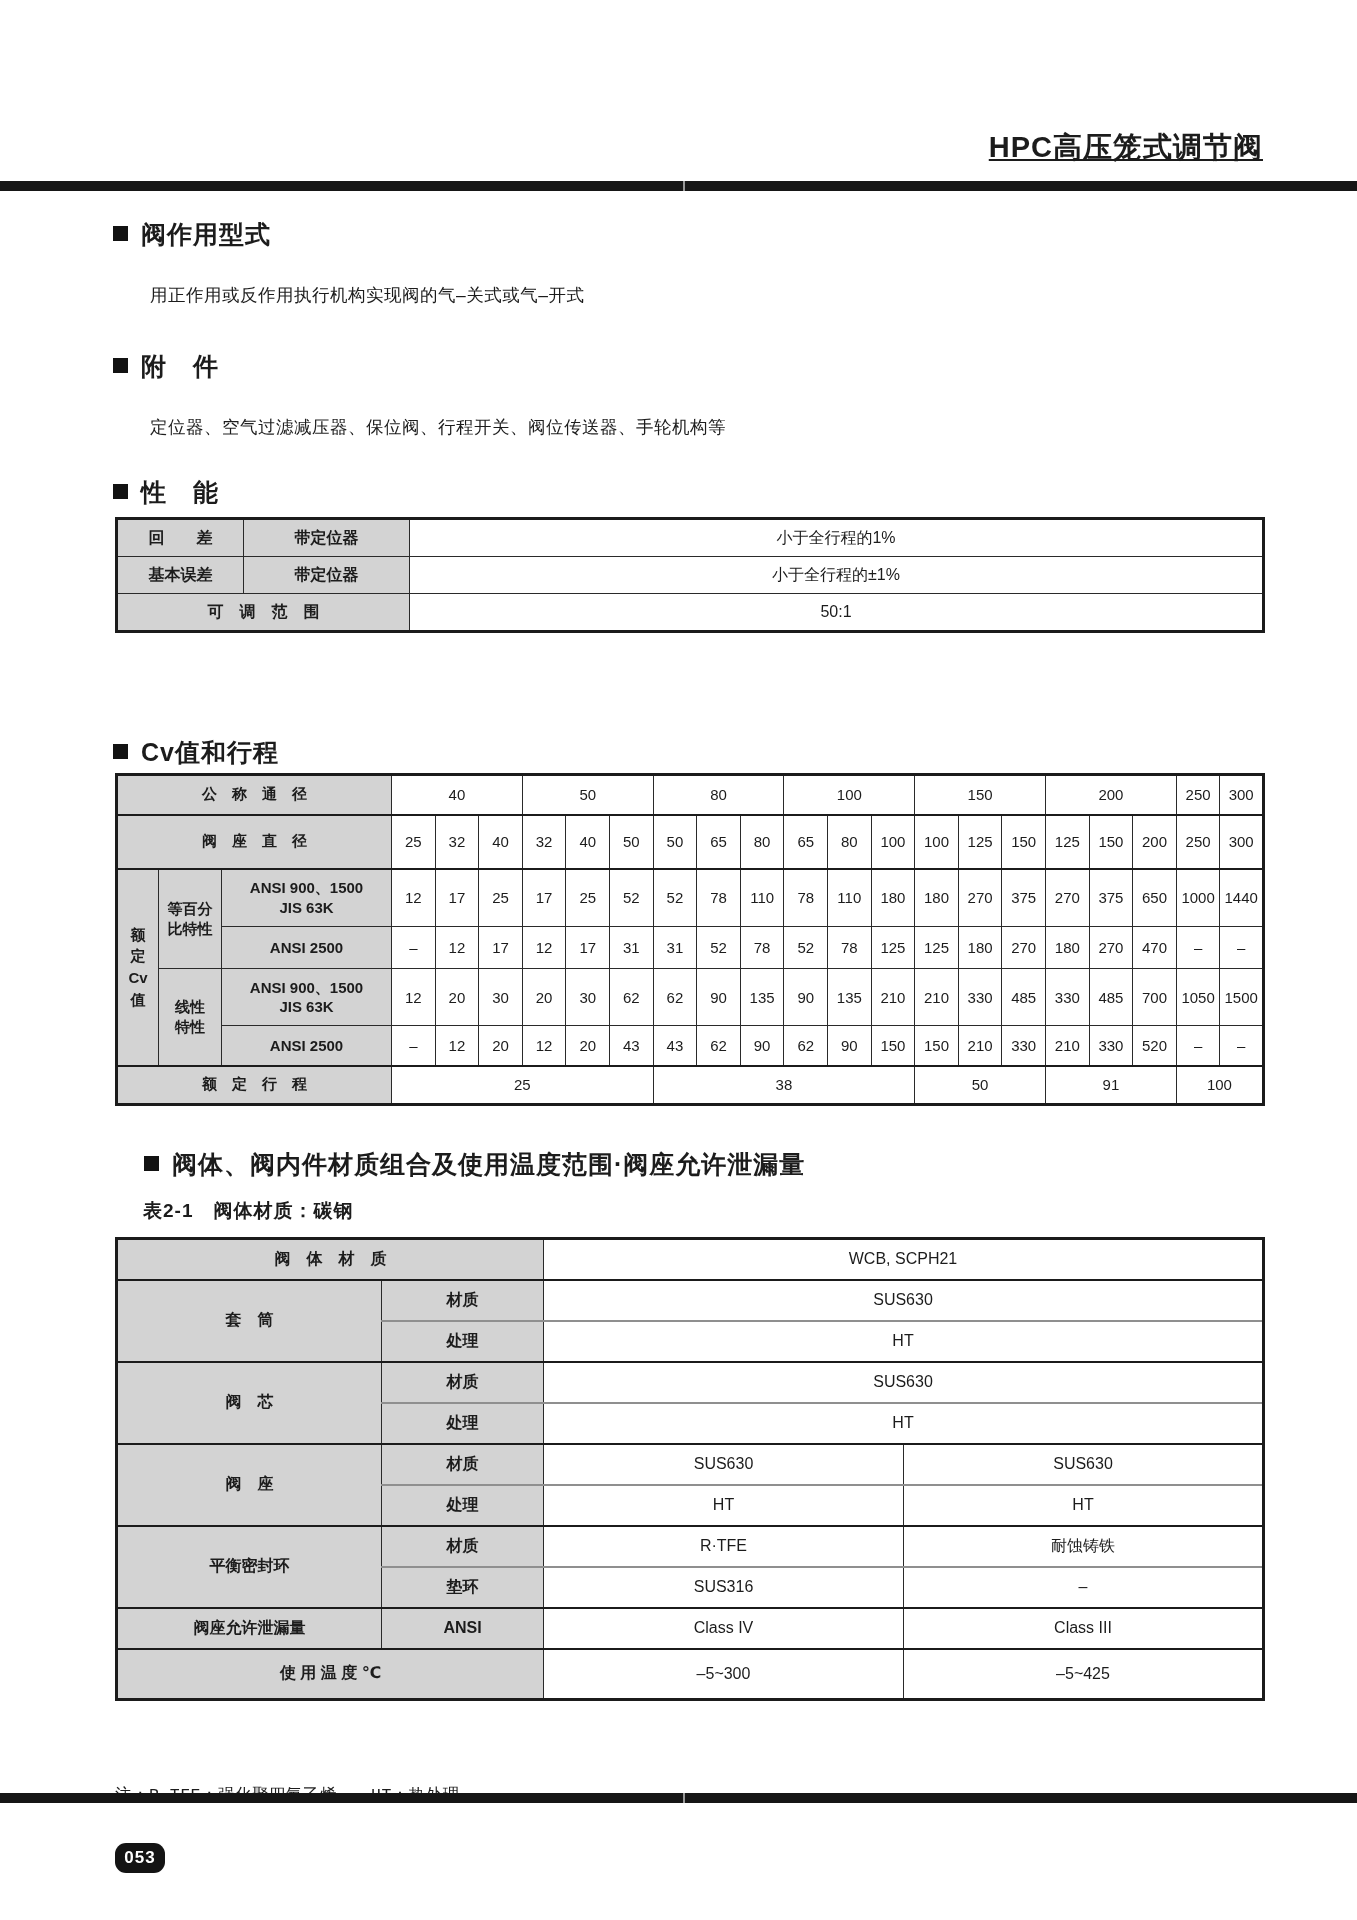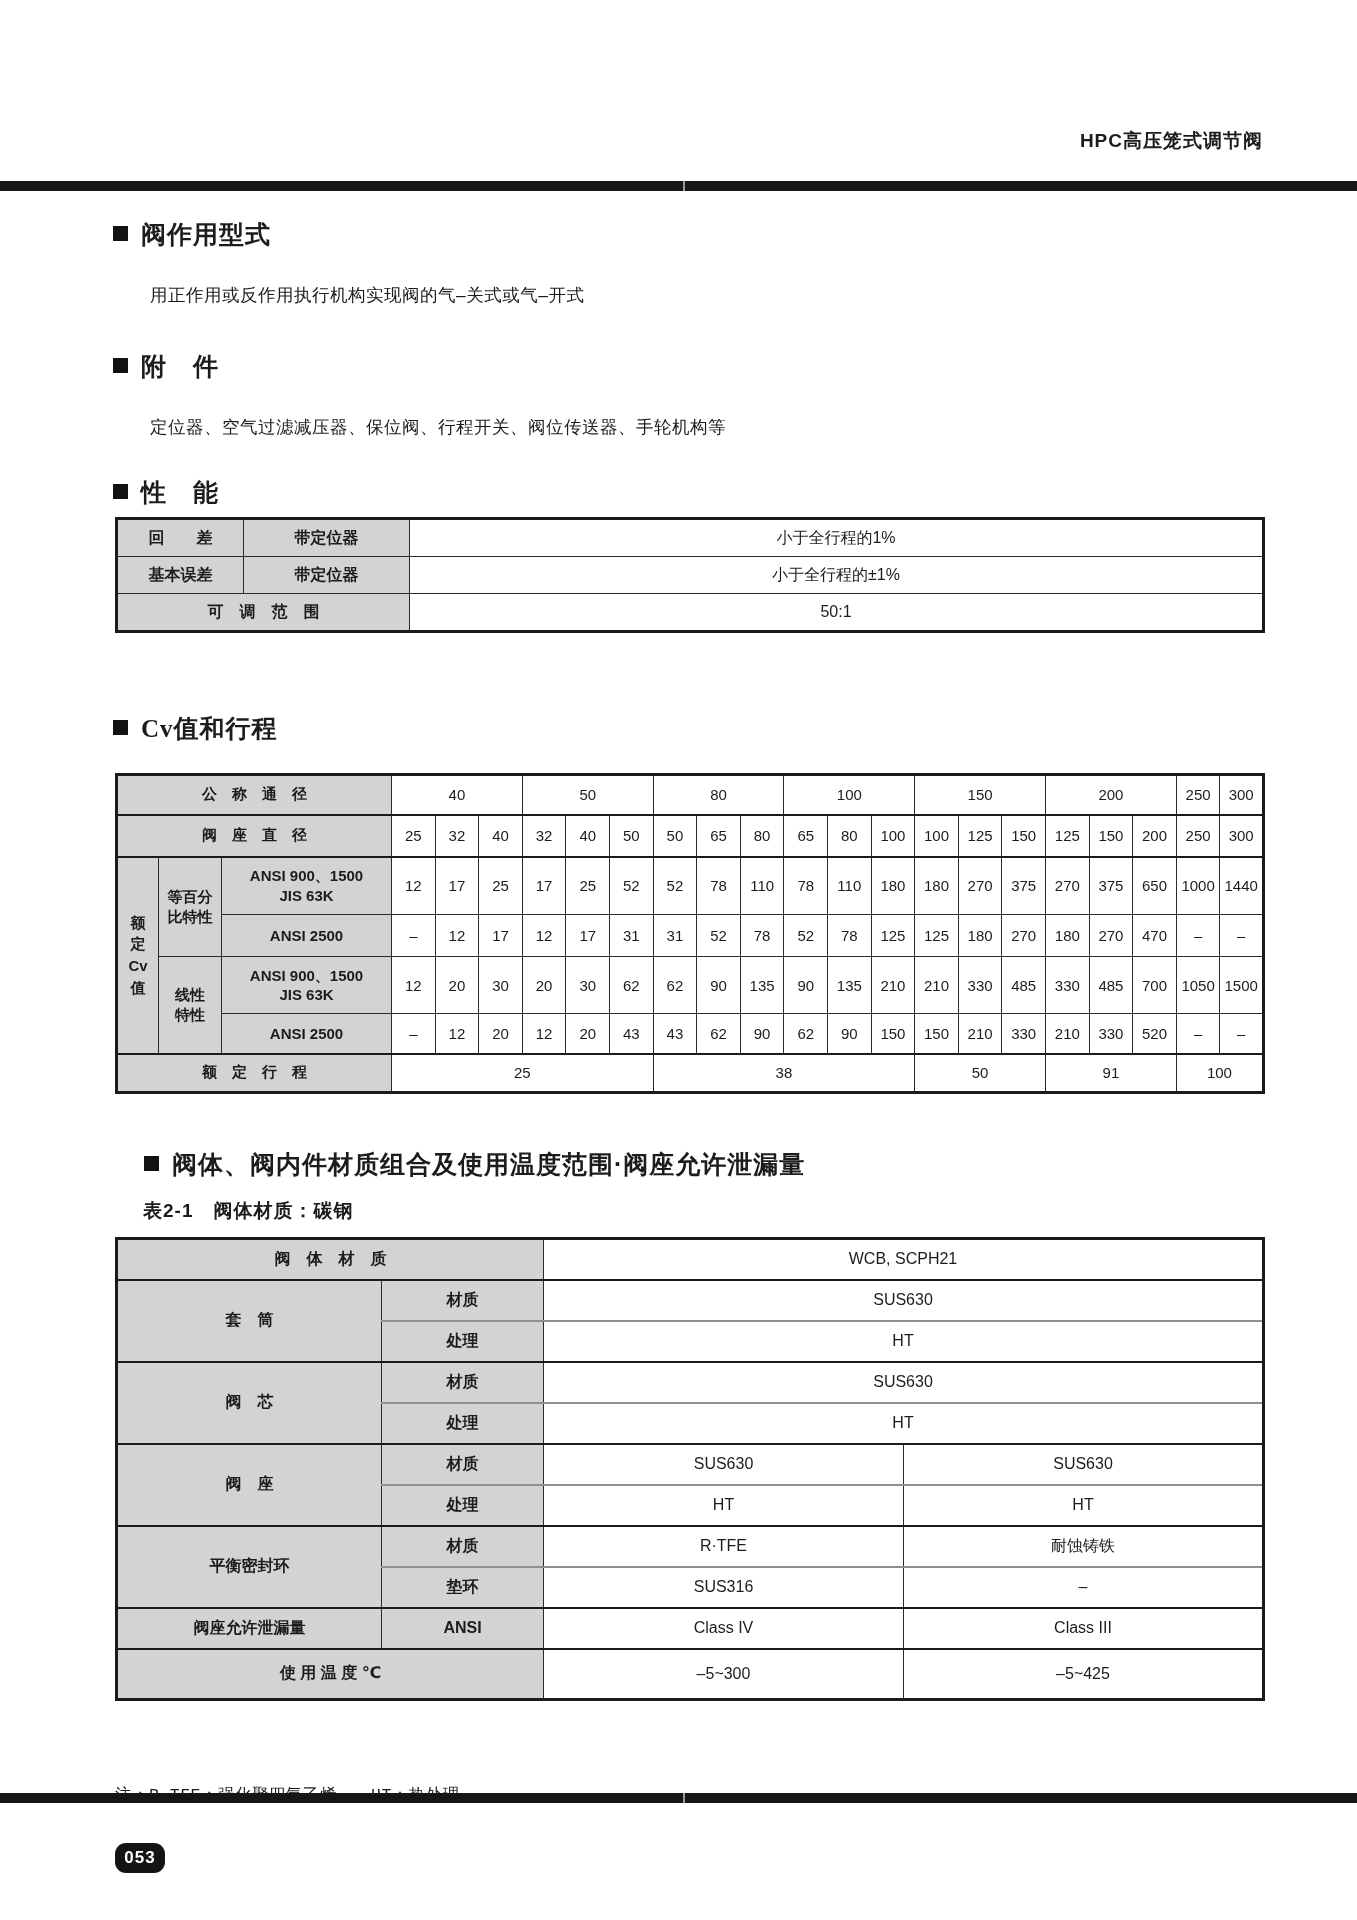--- a/index.html
+++ b/index.html
@@ -1,18 +1,18 @@
 <!DOCTYPE html>
 <html><head>
 <meta charset="utf-8">
 <style>
   html,body{margin:0;padding:0;background:#fff;}
   .page{position:relative;width:1357px;height:1920px;background:#fff;overflow:hidden;
         font-family:"Liberation Sans","DejaVu Sans",sans-serif;color:#1c1c1c;}
-  .page-title{position:absolute;top:128px;right:94px;font-size:19px;font-weight:bold;letter-spacing:1px;}
+  .page-title{position:absolute;top:128px;right:94px;font-size:29px;font-weight:bold;letter-spacing:1px;text-decoration:underline;}
   .bar{position:absolute;left:0;width:1357px;height:10px;background:#161616;}
   .bar .seam{position:absolute;left:683px;top:0;width:2px;height:100%;background:#b9b9b9;opacity:.8;}
   .sec{position:absolute;left:113px;font-size:25px;font-weight:bold;letter-spacing:1px;white-space:nowrap;}
   .sq{display:inline-block;width:15px;height:15px;background:#121212;margin-right:13px;transform:translateY(-2px);}
   .body-text{position:absolute;left:150px;font-size:17.5px;letter-spacing:.5px;white-space:nowrap;}
   .caption{position:absolute;left:143px;font-size:19px;font-weight:bold;letter-spacing:1px;}
   .note{position:absolute;left:115px;font-size:16.5px;letter-spacing:.5px;}
   table.tbl{position:absolute;left:115px;border-collapse:collapse;table-layout:fixed;width:1147px;
             border:3px solid #1b1b1b;}
   table.tbl td{border:1.5px solid #2a2a2a;font-size:16px;text-align:center;vertical-align:middle;
@@ -70,21 +70,21 @@
       <td class="hd">带定位器</td>
       <td class="val">小于全行程的±1%</td>
     </tr>
     <tr style="height:38px">
       <td class="hd" colspan="2">可　调　范　围</td>
       <td class="val">50:1</td>
     </tr>
   </tbody>
     </table>
 
-  <div class="sec" style="top:712px;font-family:Liberation Serif, serif;">
+  <div class="sec" style="top:736px;">
     <span class="sq"></span><span>Cv值和行程</span>
   </div>
 
   <table class="tbl cv" style="top:773px;">
     <colgroup>
       <col style="width:42px">
         <col style="width:63px">
         <col style="width:170px">
       <col style="width:43.6px">
         <col style="width:43.6px">
@@ -112,21 +112,21 @@
       <td class="hd" colspan="3">公　称　通　径</td>
       <td colspan="3">40</td>
       <td colspan="3">50</td>
       <td colspan="3">80</td>
       <td colspan="3">100</td>
       <td colspan="3">150</td>
       <td colspan="3">200</td>
       <td>250</td>
       <td>300</td>
     </tr>
-    <tr class="gsep" style="height:42px">
+    <tr class="gsep" style="height:54px">
       <td class="hd" colspan="3">阀　座　直　径</td>
       <td>25</td>
       <td>32</td>
       <td>40</td>
       <td>32</td>
       <td>40</td>
       <td>50</td>
       <td>50</td>
       <td>65</td>
       <td>80</td>

